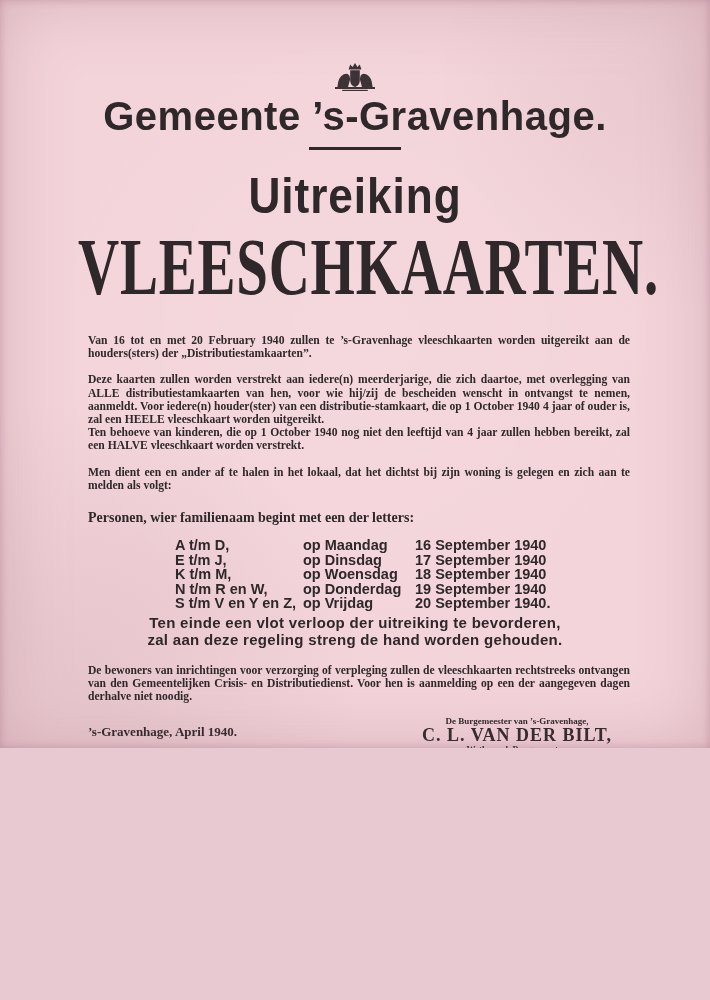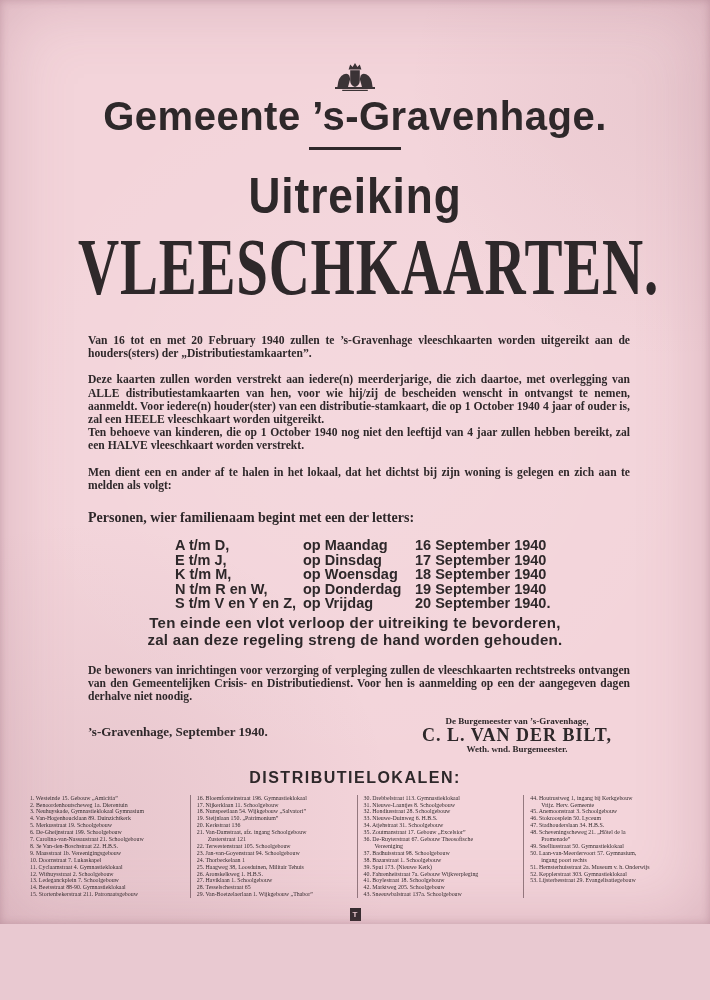--- a/index.html
+++ b/index.html
@@ -2,21 +2,21 @@
 <html lang="nl" style="--paper: #f3d4da; --ink: #2e282a;"><head>
 <meta charset="utf-8">
 <style>
   :root{
     --paper:#f3d4da;
     --ink:#2e282a;
   }
   html,body{margin:0;padding:0;background:#e9c9d1;}
   .page{
     position:relative;
-    width:710px;height:924px;
+    width:710px;height:748px;
     margin:0 auto;
     overflow:hidden;
     background:
       radial-gradient(circle at 12% 90%, rgba(120,70,85,.10), transparent 30%),
       radial-gradient(circle at 95% 10%, rgba(120,70,85,.08), transparent 25%),
       radial-gradient(circle at 50% 45%, rgba(255,255,255,.10), transparent 60%),
       var(--paper);
     color:var(--ink);
     font-family:"Liberation Serif", serif;
   }
@@ -174,21 +174,21 @@
   </div>
 
   <div class="notice">
     <div>Ten einde een vlot verloop der uitreiking te bevorderen,</div>
     <div>zal aan deze regeling streng de hand worden gehouden.</div>
   </div>
 
   <p class="para5">De bewoners van inrichtingen voor verzorging of verpleging zullen de vleeschkaarten rechtstreeks ontvangen van den Gemeentelijken Crisis- en Distributiedienst. Voor hen is aanmelding op een der aangegeven dagen derhalve niet noodig.</p>
 
   <div class="sig-row">
-    <div class="place-date">’s-Gravenhage, September 1940.</div>
+    <div class="place-date">’s-Gravenhage, April 1940.</div>
     <div class="sig-block">
       <div class="sig-small">De Burgemeester van ’s-Gravenhage,</div>
       <div class="sig-name">C. L. VAN DER BILT,</div>
       <div class="sig-small">Weth. wnd. Burgemeester.</div>
     </div>
   </div>
 
   <div class="lok-heading">DISTRIBUTIELOKALEN:</div>
 
   <div class="lok-cols">

